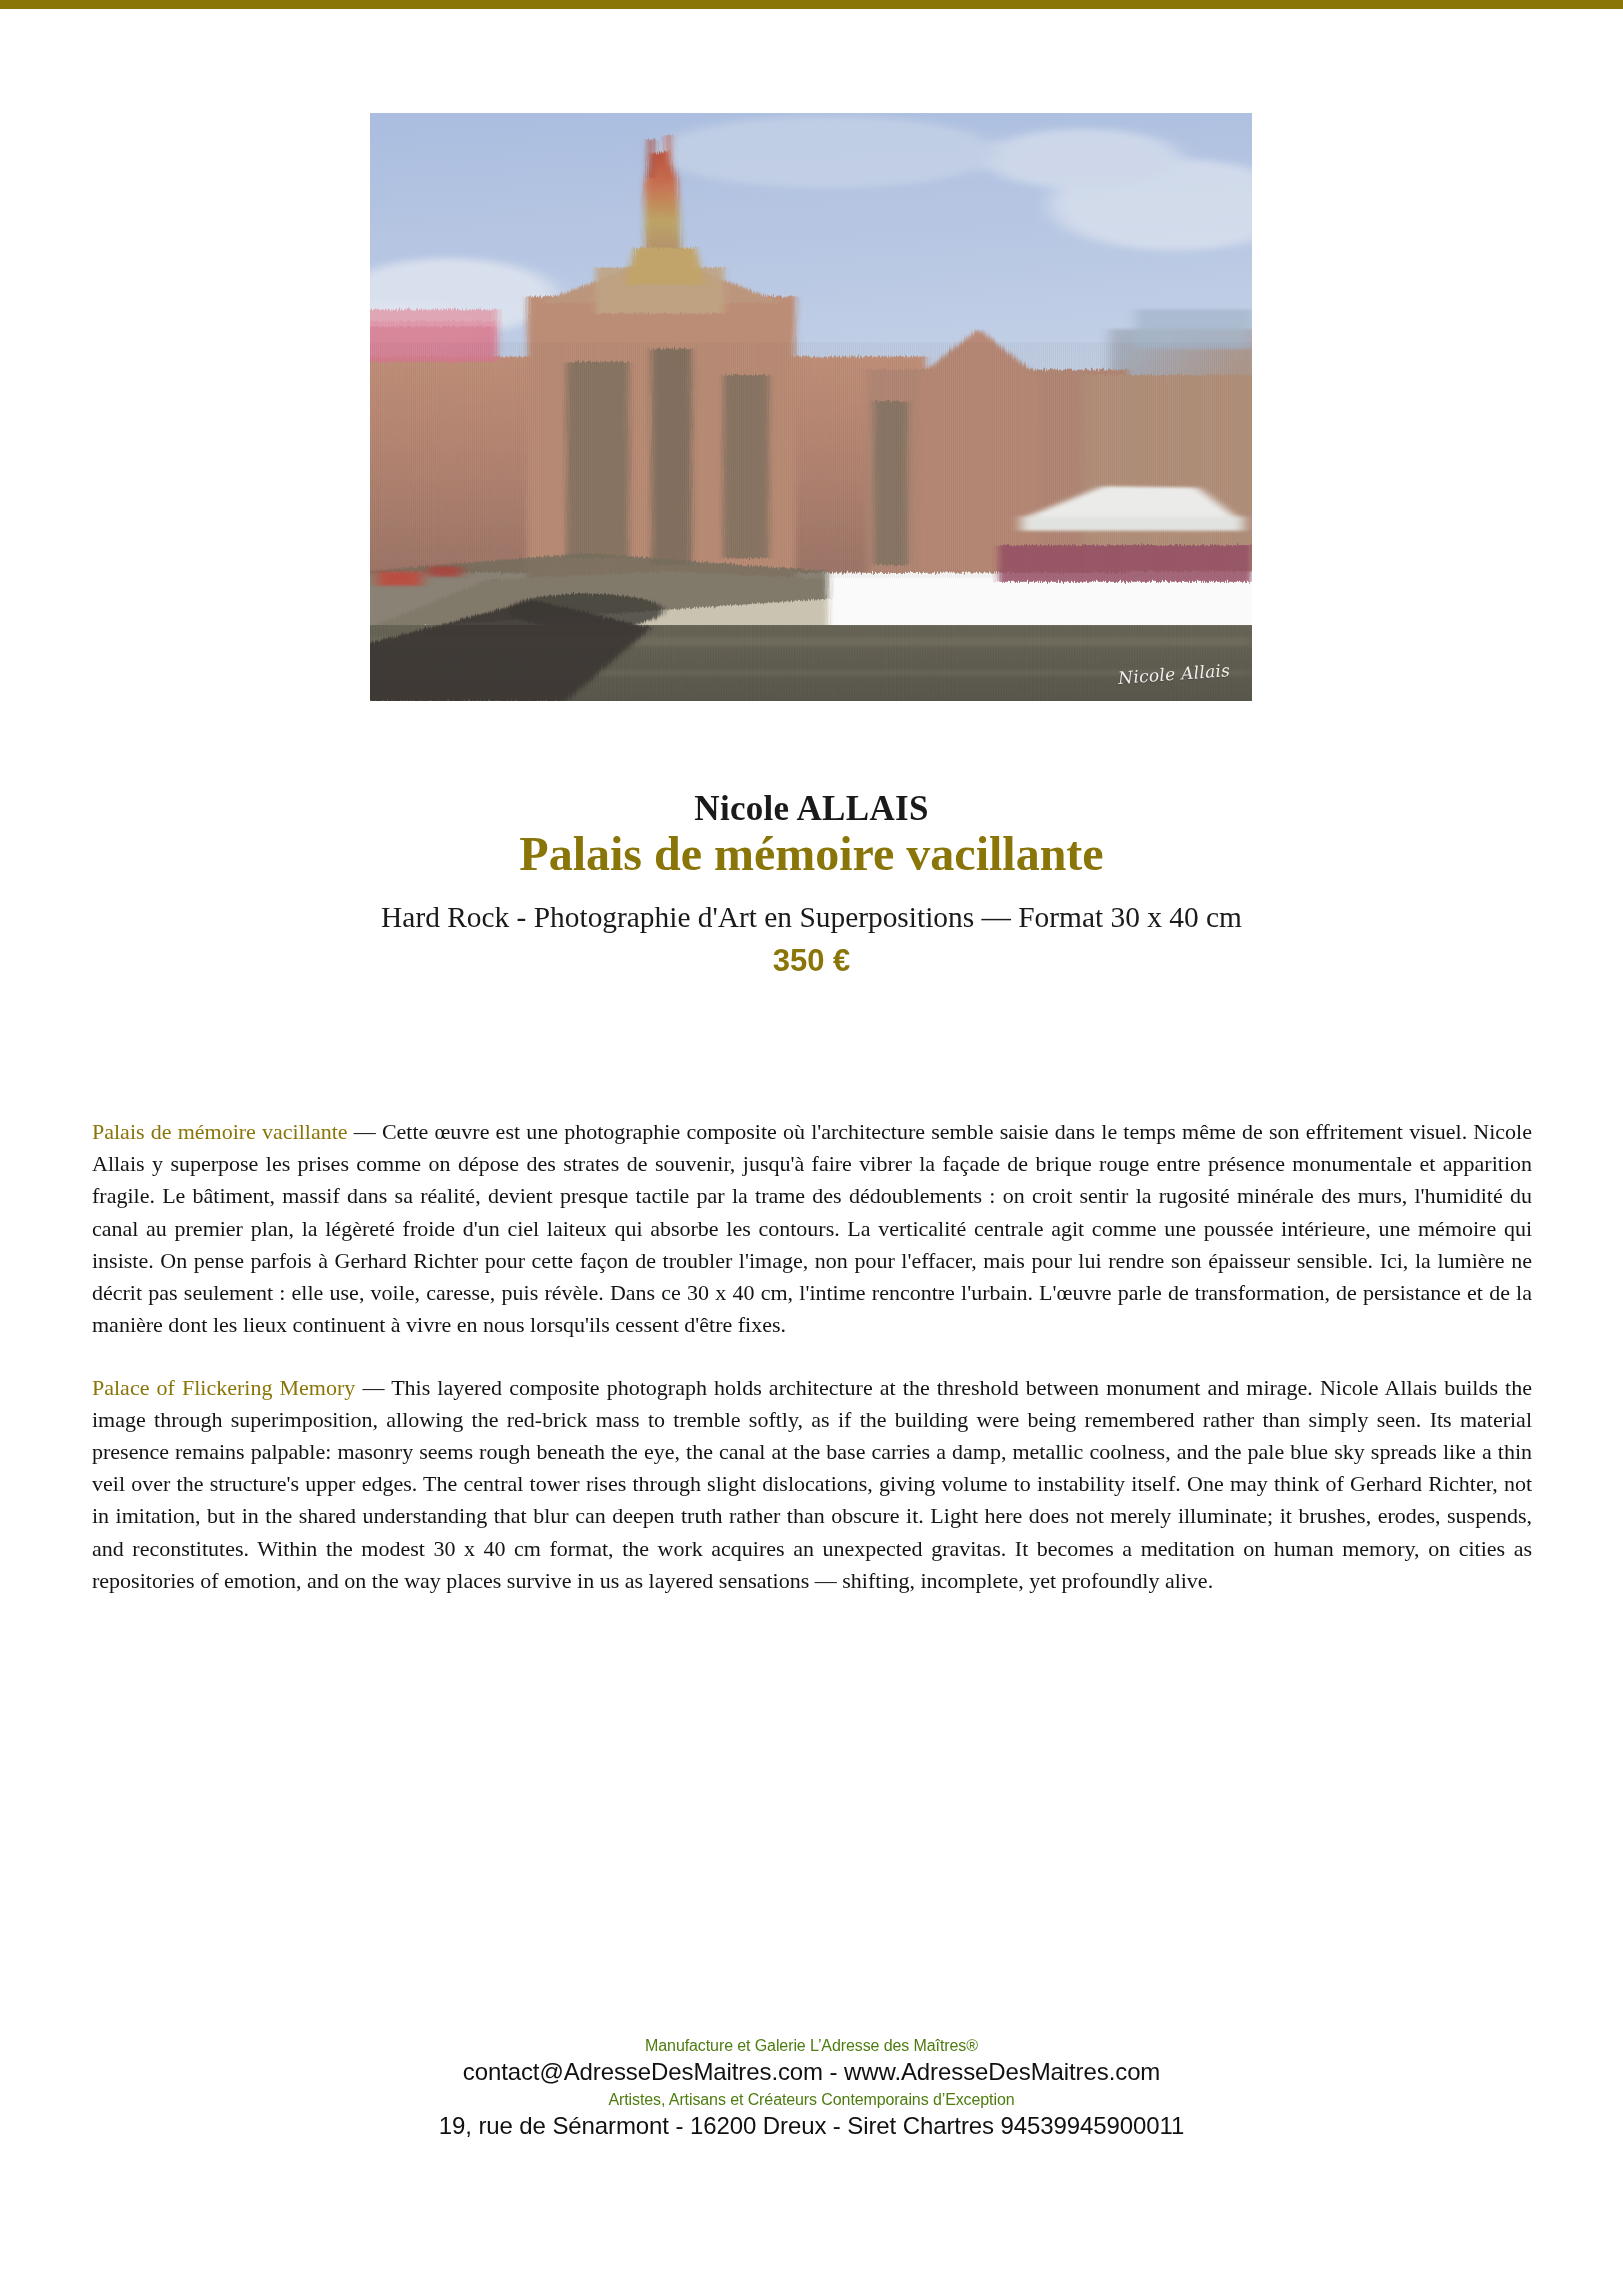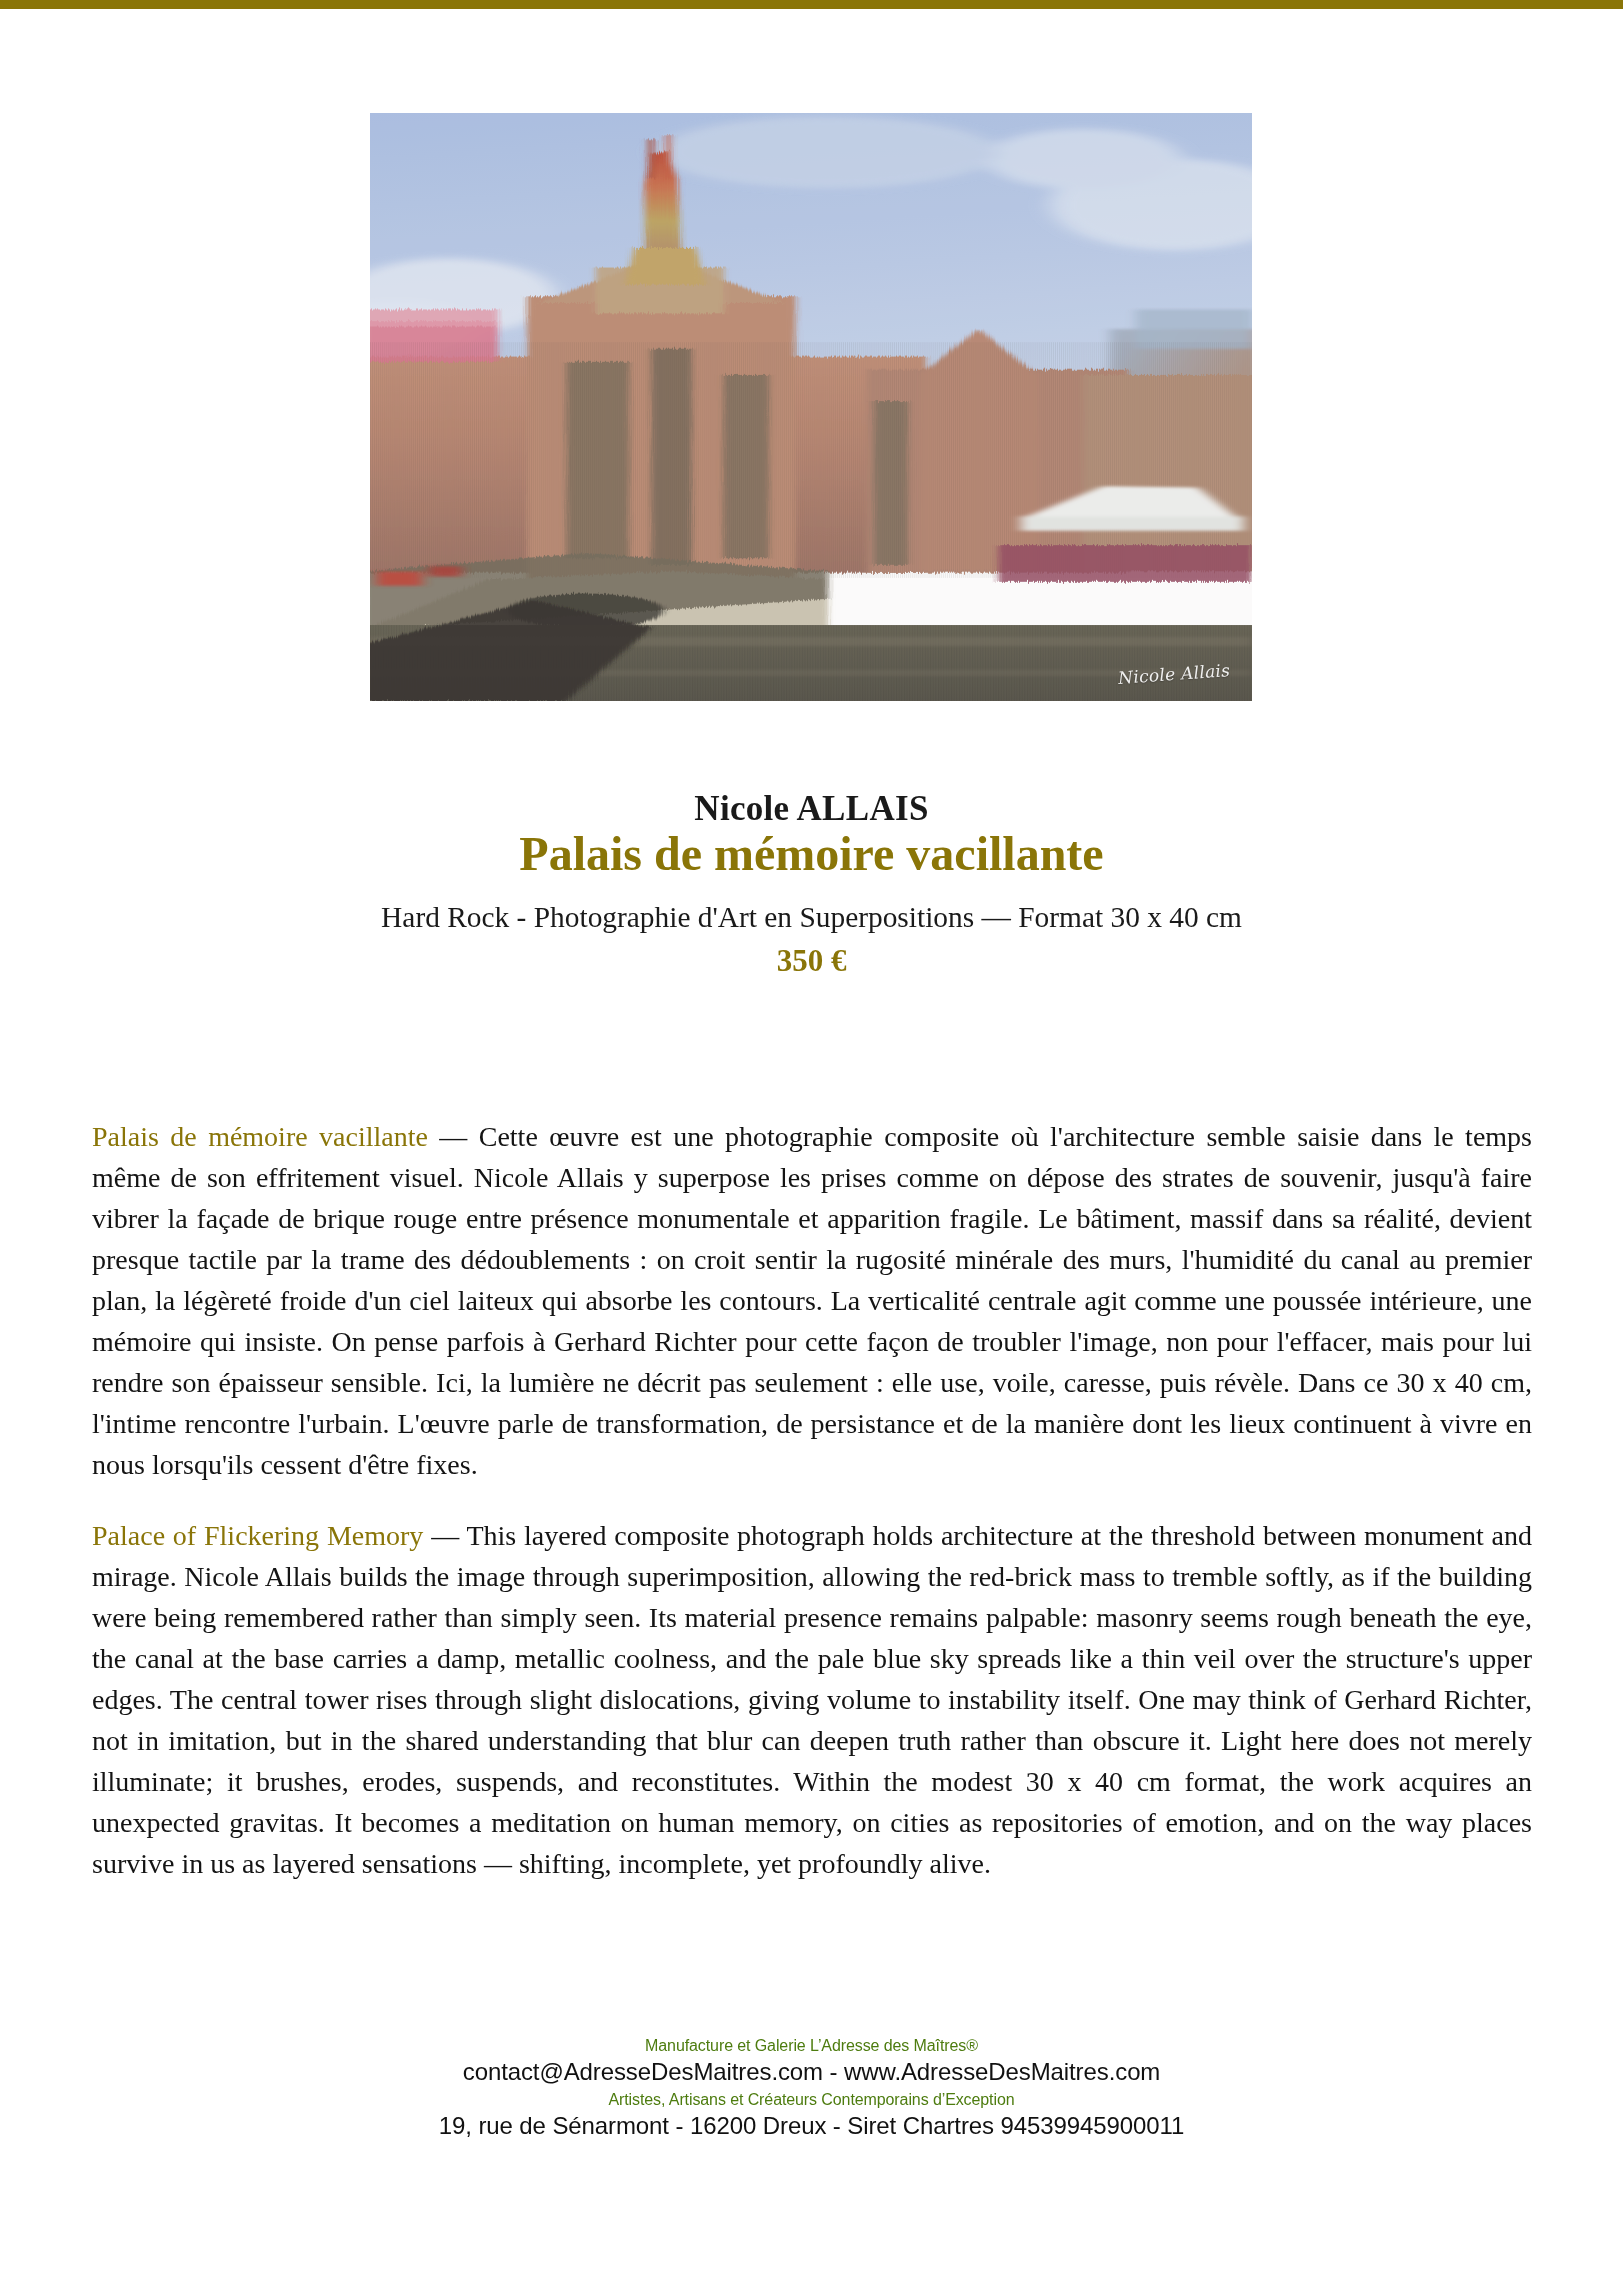--- a/index.html
+++ b/index.html
@@ -80,37 +80,37 @@
   }
   #artwork-subtitle {
     margin-top: 20px;
     font-family: "Liberation Serif", serif;
     font-size: 29.4px;
     color: #1a1a1a;
     line-height: 1.15;
   }
   #artwork-price {
     margin-top: 7.9px;
-    font-family: Liberation Serif, serif;
+    font-family: Liberation Sans, sans-serif;
     font-weight: bold;
     font-size: 31px;
     color: #8a7508;
     line-height: 1.15;
   }
 
   
   #description-body {
     position: absolute;
     left: 92px;
     top: 1116px;
     width: 1440px;
   }
   .description-paragraph {
     font-family: "Liberation Serif", serif;
-    font-size: 28px;
+    font-size: 22px;
     line-height: 1.465;
     color: #141414;
     text-align: justify;
     margin: 0 0 30px 0;
     hyphens: none;
   }
   .lede {
     color: #8a7508;
   }
 

